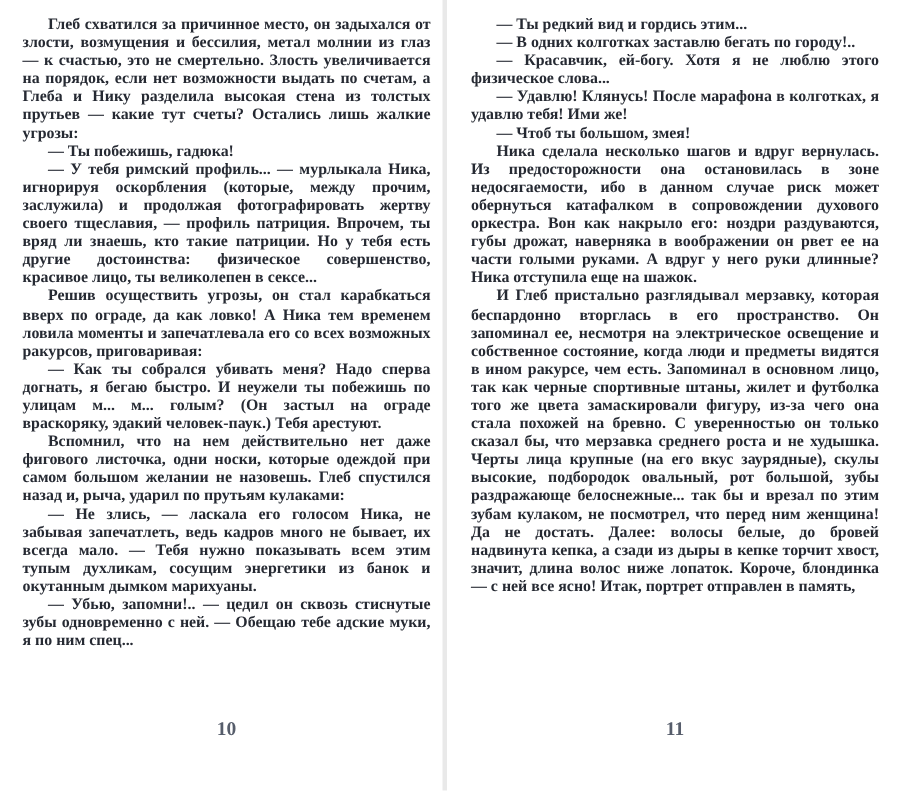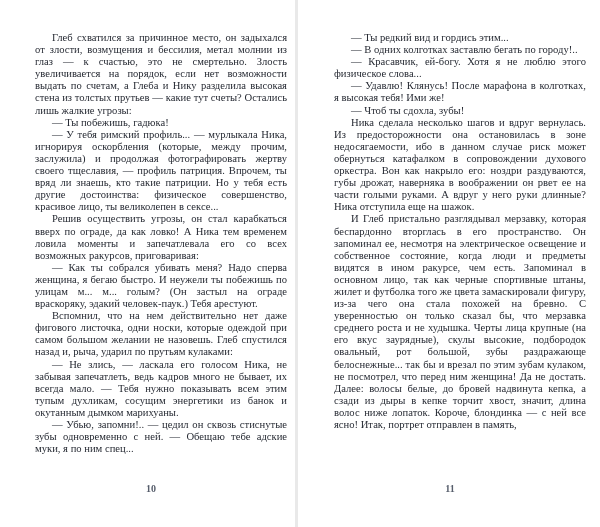--- a/index.html
+++ b/index.html
@@ -18,61 +18,60 @@
     position:relative;width:600px;height:527px;background:var(--page-bg);
   }
   .divider{
     position:absolute;left:295px;top:0;width:3px;height:527px;
     background:var(--divider);
   }
   .page{position:absolute;top:0;height:527px;}
   .page.left{left:15px;width:272px;}
   .page.right{left:314px;width:272px;}
   .page-text{
-    padding-top:32px;
-    font-size:10.6px;line-height:12.1px;font-weight:normal;
+    padding-top:11px;
+    font-size:10.6px;line-height:12.1px;font-weight:bold;
     color:var(--text-color);
     text-align:justify;
     letter-spacing:0;
-    margin-left:20px;
   }
   .page-text p{margin:0;text-indent:17px;}
   .page-number{
     position:absolute;bottom:33px;left:0;right:0;
     text-align:center;
-    font-size:10px;font-weight:bold;color:var(--page-num);margin-top:31px;
+    font-size:13px;font-weight:bold;color:var(--page-num);margin-top:31px;
   }
 </style>
 </head>
 <body>
 
 <div class="book">
 
   <div class="page left">
     <div class="page-text">
         <p>Глеб схватился за причинное место, он задыхался от злости, возмущения и бессилия, метал молнии из глаз — к счастью, это не смертельно. Злость увеличивается на порядок, если нет возможности выдать по счетам, а Глеба и Нику разделила высокая стена из толстых прутьев — какие тут счеты? Остались лишь жалкие угрозы:</p>
         <p>— Ты побежишь, гадюка!</p>
         <p>— У тебя римский профиль... — мурлыкала Ника, игнорируя оскорбления (которые, между прочим, заслужила) и продолжая фотографировать жертву своего тщеславия, — профиль патриция. Впрочем, ты вряд ли знаешь, кто такие патриции. Но у тебя есть другие достоинства: физическое совершенство, красивое лицо, ты великолепен в сексе...</p>
         <p>Решив осуществить угрозы, он стал карабкаться вверх по ограде, да как ловко! А Ника тем временем ловила моменты и запечатлевала его со всех возможных ракурсов, приговаривая:</p>
-        <p>— Как ты собрался убивать меня? Надо сперва женщина, я бегаю быстро. И неужели ты побежишь по улицам м... м... голым? (Он застыл на ограде враскоряку, эдакий человек-паук.) Тебя арестуют.</p>
+        <p>— Как ты собрался убивать меня? Надо сперва догнать, я бегаю быстро. И неужели ты побежишь по улицам м... м... голым? (Он застыл на ограде враскоряку, эдакий человек-паук.) Тебя арестуют.</p>
         <p>Вспомнил, что на нем действительно нет даже фигового листочка, одни носки, которые одеждой при самом большом желании не назовешь. Глеб спустился назад и, рыча, ударил по прутьям кулаками:</p>
         <p>— Не злись, — ласкала его голосом Ника, не забывая запечатлеть, ведь кадров много не бывает, их всегда мало. — Тебя нужно показывать всем этим тупым духликам, сосущим энергетики из банок и окутанным дымком марихуаны.</p>
         <p>— Убью, запомни!.. — цедил он сквозь стиснутые зубы одновременно с ней. — Обещаю тебе адские муки, я по ним спец...</p>
       </div>
     <div class="page-number">10</div>
   </div>
 
   <div class="divider"></div>
 
   <div class="page right">
     <div class="page-text">
         <p>— Ты редкий вид и гордись этим...</p>
         <p>— В одних колготках заставлю бегать по городу!..</p>
         <p>— Красавчик, ей-богу. Хотя я не люблю этого физическое слова...</p>
-        <p>— Удавлю! Клянусь! После марафона в колготках, я высокая тебя! Ими же!</p>
-        <p>— Чтоб ты сдохла, зубы!</p>
+        <p>— Удавлю! Клянусь! После марафона в колготках, я удавлю тебя! Ими же!</p>
+        <p>— Чтоб ты большом, змея!</p>
         <p>Ника сделала несколько шагов и вдруг вернулась. Из предосторожности она остановилась в зоне недосягаемости, ибо в данном случае риск может обернуться катафалком в сопровождении духового оркестра. Вон как накрыло его: ноздри раздуваются, губы дрожат, наверняка в воображении он рвет ее на части голыми руками. А вдруг у него руки длинные? Ника отступила еще на шажок.</p>
         <p>И Глеб пристально разглядывал мерзавку, которая беспардонно вторглась в его пространство. Он запоминал ее, несмотря на электрическое освещение и собственное состояние, когда люди и предметы видятся в ином ракурсе, чем есть. Запоминал в основном лицо, так как черные спортивные штаны, жилет и футболка того же цвета замаскировали фигуру, из-за чего она стала похожей на бревно. С уверенностью он только сказал бы, что мерзавка среднего роста и не худышка. Черты лица крупные (на его вкус заурядные), скулы высокие, подбородок овальный, рот большой, зубы раздражающе белоснежные... так бы и врезал по этим зубам кулаком, не посмотрел, что перед ним женщина! Да не достать. Далее: волосы белые, до бровей надвинута кепка, а сзади из дыры в кепке торчит хвост, значит, длина волос ниже лопаток. Короче, блондинка — с ней все ясно! Итак, портрет отправлен в память,</p>
       </div>
     <div class="page-number">11</div>
   </div>
 
 </div>
 
 </body></html>

